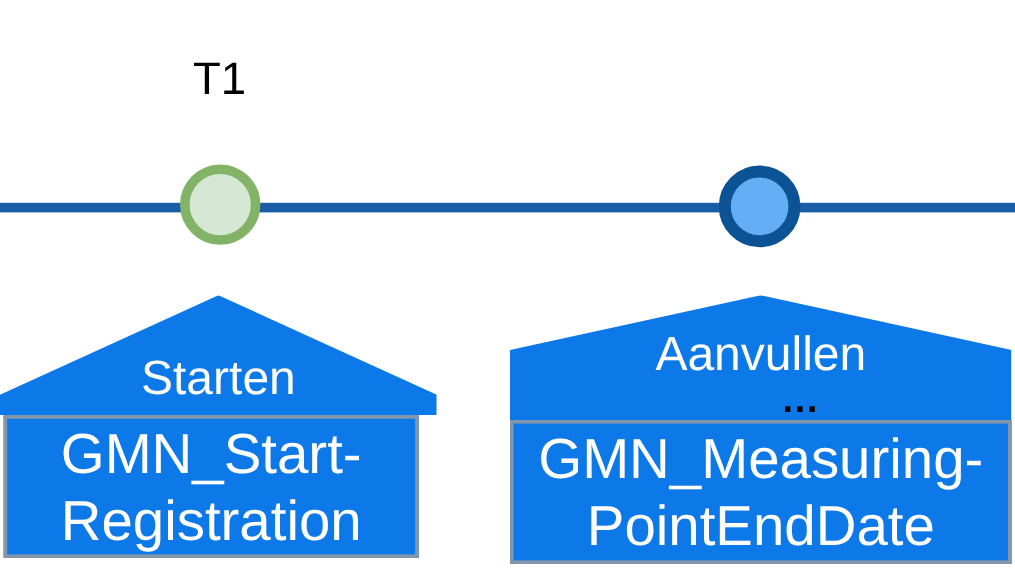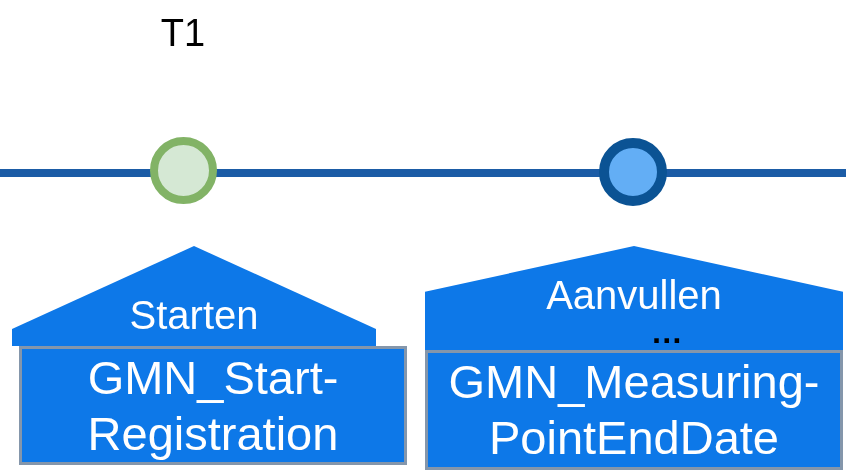--- a/index.html
+++ b/index.html
@@ -13,20 +13,21 @@
   }
 
   
   .timepoint-label {
     position: absolute;
     width: 90px;
     text-align: center;
     font-size: 38px;
     color: var(--label-text, #000);
     line-height: 40px;
+    margin-top: 33px;
   }
   .timepoint-label.t1 { left: 138px; top: 13px; }
   .timepoint-label.t2 { left: 591px; top: 7px; }
 
   
   .timeline {
     position: absolute;
     left: 0; right: 0;
     top: 169px;
     height: 8px;
@@ -56,21 +57,21 @@
   .pentagon {
     position: absolute;
     background: var(--event-shape, #0d78e8);
     display: flex;
     align-items: flex-end;
     justify-content: center;
     color: var(--shape-text, #fff);
     font-size: 40px;
   }
   .pentagon.left {
-    left: 12px; top: 246px;
+    left: 0; top: 246px;
     width: 364px; height: 100px;
     clip-path: polygon(50% 0%, 100% 83%, 100% 100%, 0% 100%, 0% 83%);
   }
   .pentagon.left .phase-label { padding-bottom: 8px; }
   .pentagon.right {
     left: 425px; top: 246px;
     width: 418px; height: 104px;
     clip-path: polygon(50% 0%, 100% 44%, 100% 100%, 0% 100%, 0% 44%);
   }
   .pentagon.right .phase-label { padding-bottom: 32px; }
@@ -93,21 +94,21 @@
     border: 3px solid var(--box-border, #8496ab);
     color: var(--shape-text, #fff);
     display: flex;
     align-items: center;
     justify-content: center;
     text-align: center;
     font-size: 47px;
     line-height: 56px;
     white-space: pre-line;
   }
-  .event-box.left  { left: 19px;   top: 346px; width: 388px; height: 119px; }
+  .event-box.left  { left: 3px;   top: 346px; width: 346px; height: 119px; }
   .event-box.right { left: 425px; top: 350px; width: 418px; height: 120px; }
 </style>
 </head>
 <body>
 
 <div class="canvas">
 
   <div class="timepoint-label t1">T1</div>
 
 

